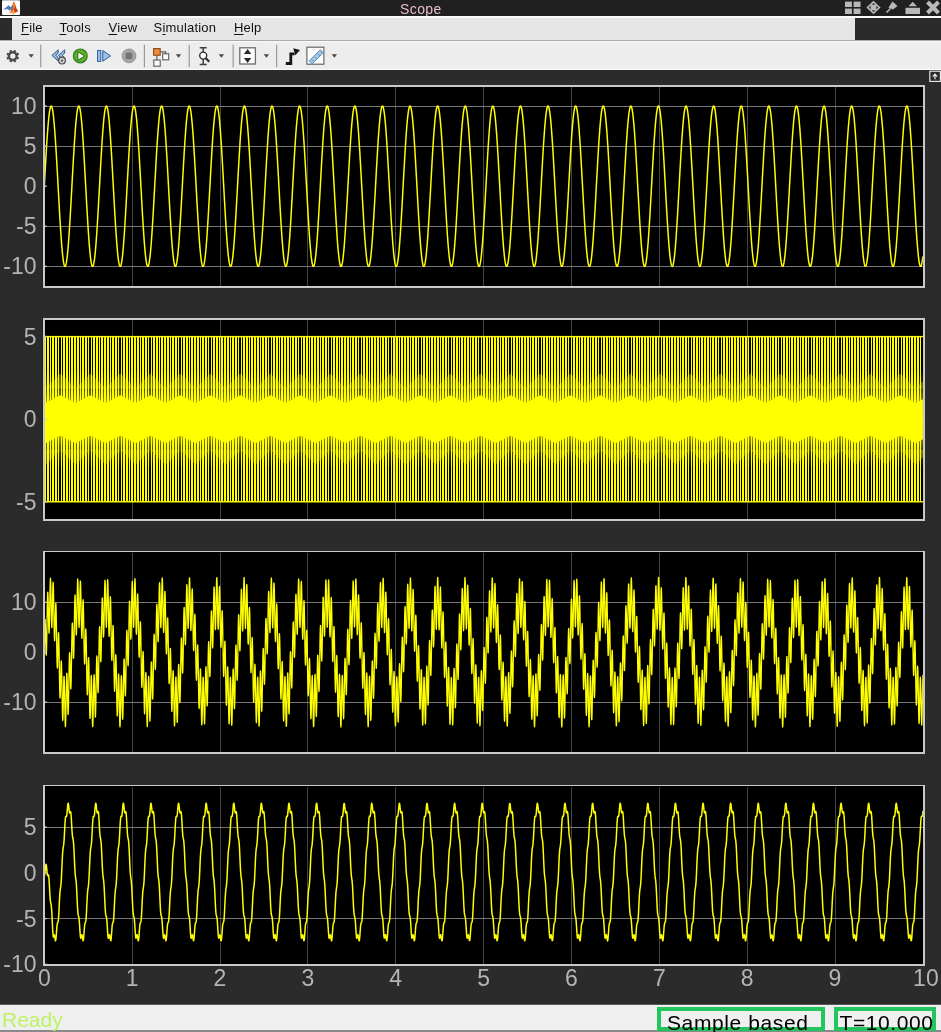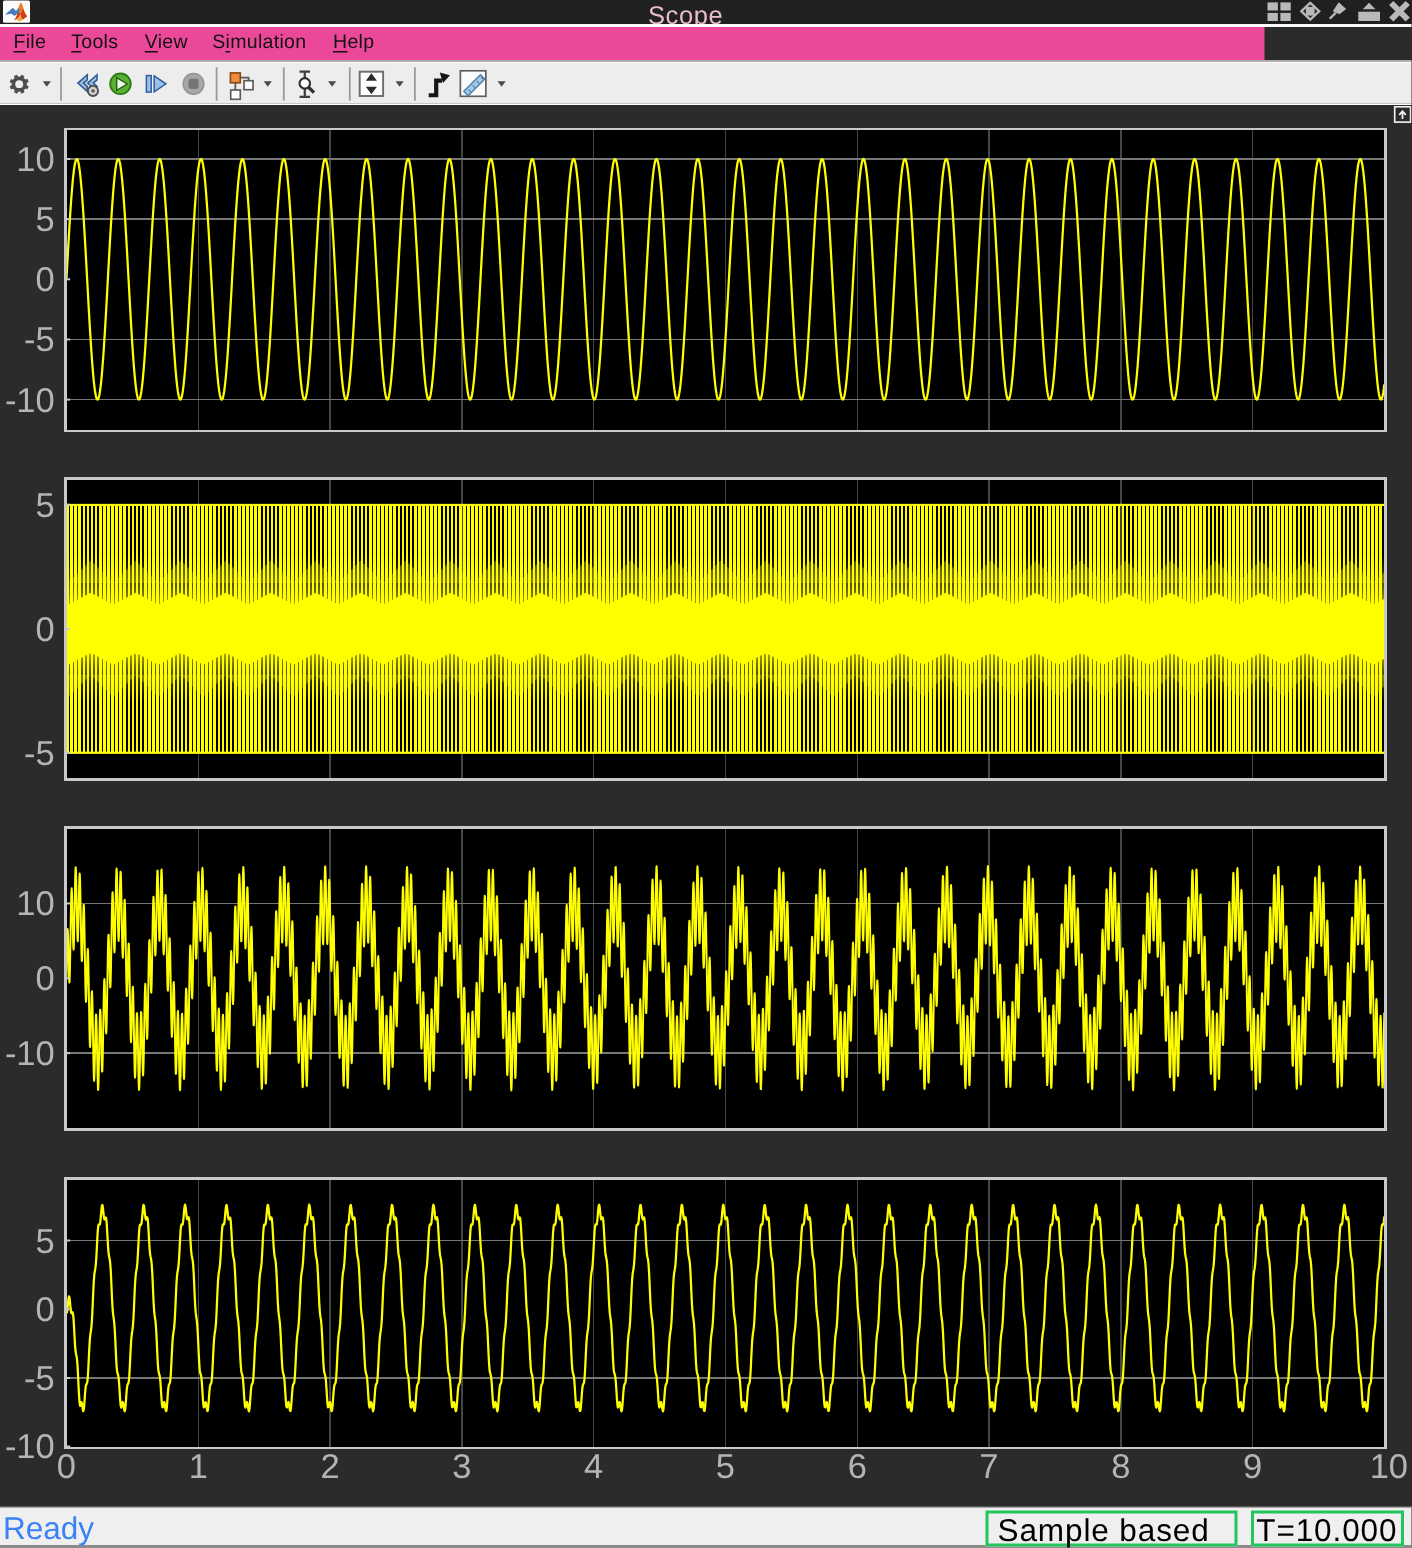--- a/index.html
+++ b/index.html
@@ -1,27 +1,27 @@
 <!DOCTYPE html>
 <html><head><meta charset="utf-8"><style>
 *{margin:0;padding:0;box-sizing:border-box}
 html,body{width:941px;height:1032px;overflow:hidden;background:#2b2b2b;font-family:"Liberation Sans",sans-serif}
 #titlebar{position:absolute;left:0;top:0;width:941px;height:16px;background:#202020}
-#titletext{position:absolute;left:432px;top:1px;font-size:17px;color:#e9bccf;letter-spacing:0.4px}
+#titletext{position:absolute;left:400px;top:1px;font-size:14px;color:#e9bccf;letter-spacing:0.4px}
 #tline{position:absolute;left:0;top:16px;width:941px;height:1.5px;background:#fafafa}
-#menubar{position:absolute;left:0;top:17.5px;width:843px;height:22.5px;background:#ec4899}
+#menubar{position:absolute;left:12px;top:17.5px;width:843px;height:22.5px;background:#e5e5e5}
 .mi{position:absolute;top:2.4px;font-size:13px;letter-spacing:0.2px;color:#111}
 #mline1{position:absolute;left:0;top:40px;width:941px;height:1px;background:#a9a9a9}
 #mline2{position:absolute;left:0;top:41px;width:941px;height:1px;background:#fbfbfb}
 #toolbar{position:absolute;left:0;top:42px;width:941px;height:27px;background:#ededee}
 #tbline1{position:absolute;left:0;top:69px;width:941px;height:1px;background:#fcfcfc}
 #tbline2{position:absolute;left:0;top:70px;width:941px;height:1px;background:#161616}
 #statusbar{position:absolute;left:0;top:1004px;width:941px;height:28px;background:#efefef;border-top:1px solid #5a5a5a;border-bottom:2px solid #8a8a8a}
-#ready{position:absolute;left:2px;top:1008px;font-size:21px;color:#3b82f6}
-.spanel{position:absolute;top:1006.5px;height:24.5px;background:#efefef;border:2px solid #22c55e;font-size:21px;color:#000;letter-spacing:0.6px}
+#ready{position:absolute;left:2px;top:1008px;font-size:21px;color:#bef264}
+.spanel{position:absolute;top:1006.5px;height:24.5px;background:#efefef;border:4px solid #22c55e;font-size:21px;color:#000;letter-spacing:0.6px}
 u{text-decoration:underline;text-underline-offset:2px}
 </style></head>
 <body>
 <div id="titlebar"></div>
 <svg width="22" height="16" viewBox="0 0 22 16" style="position:absolute;left:0;top:0">
     <rect x="2" y="0.3" width="18" height="14.8" rx="1" fill="#fcfcfc"></rect>
     <path d="M9.2 13.2 C10.6 12.2 11.3 10.4 12 7.2 C12.5 5 13 3 13.9 1.8 C14.8 3 15.4 5.2 16.1 7.2 C16.7 8.9 17.4 10.1 18.3 10.9 L15.1 13.1 C14.3 12.2 13.8 11 13.5 9.6 C12.7 11.4 11.3 13.2 9.2 13.2 Z" fill="#cf4018"></path>
     <path d="M12 7.2 C12.5 5 13 3 13.9 1.8 C14.5 2.6 15 3.9 15.5 5.4 C14.7 7.8 14 8.6 13.5 9.6 C12.9 8.9 12.4 8.1 12 7.2 Z" fill="#ef7c1e"></path>
     <path d="M11 13 C12.2 12.2 13 11 13.5 9.6 C13.8 11 14.3 12.2 15.1 13.1 L13.2 14.4 C12.4 13.9 11.7 13.4 11 13 Z" fill="#f6a830"></path>
     <polygon points="3.2,9.8 8.6,5.2 10.7,7.3 12.4,5.1 13.2,7.6 9.7,10.7 7.6,9.1" fill="#477cbc"></polygon>

